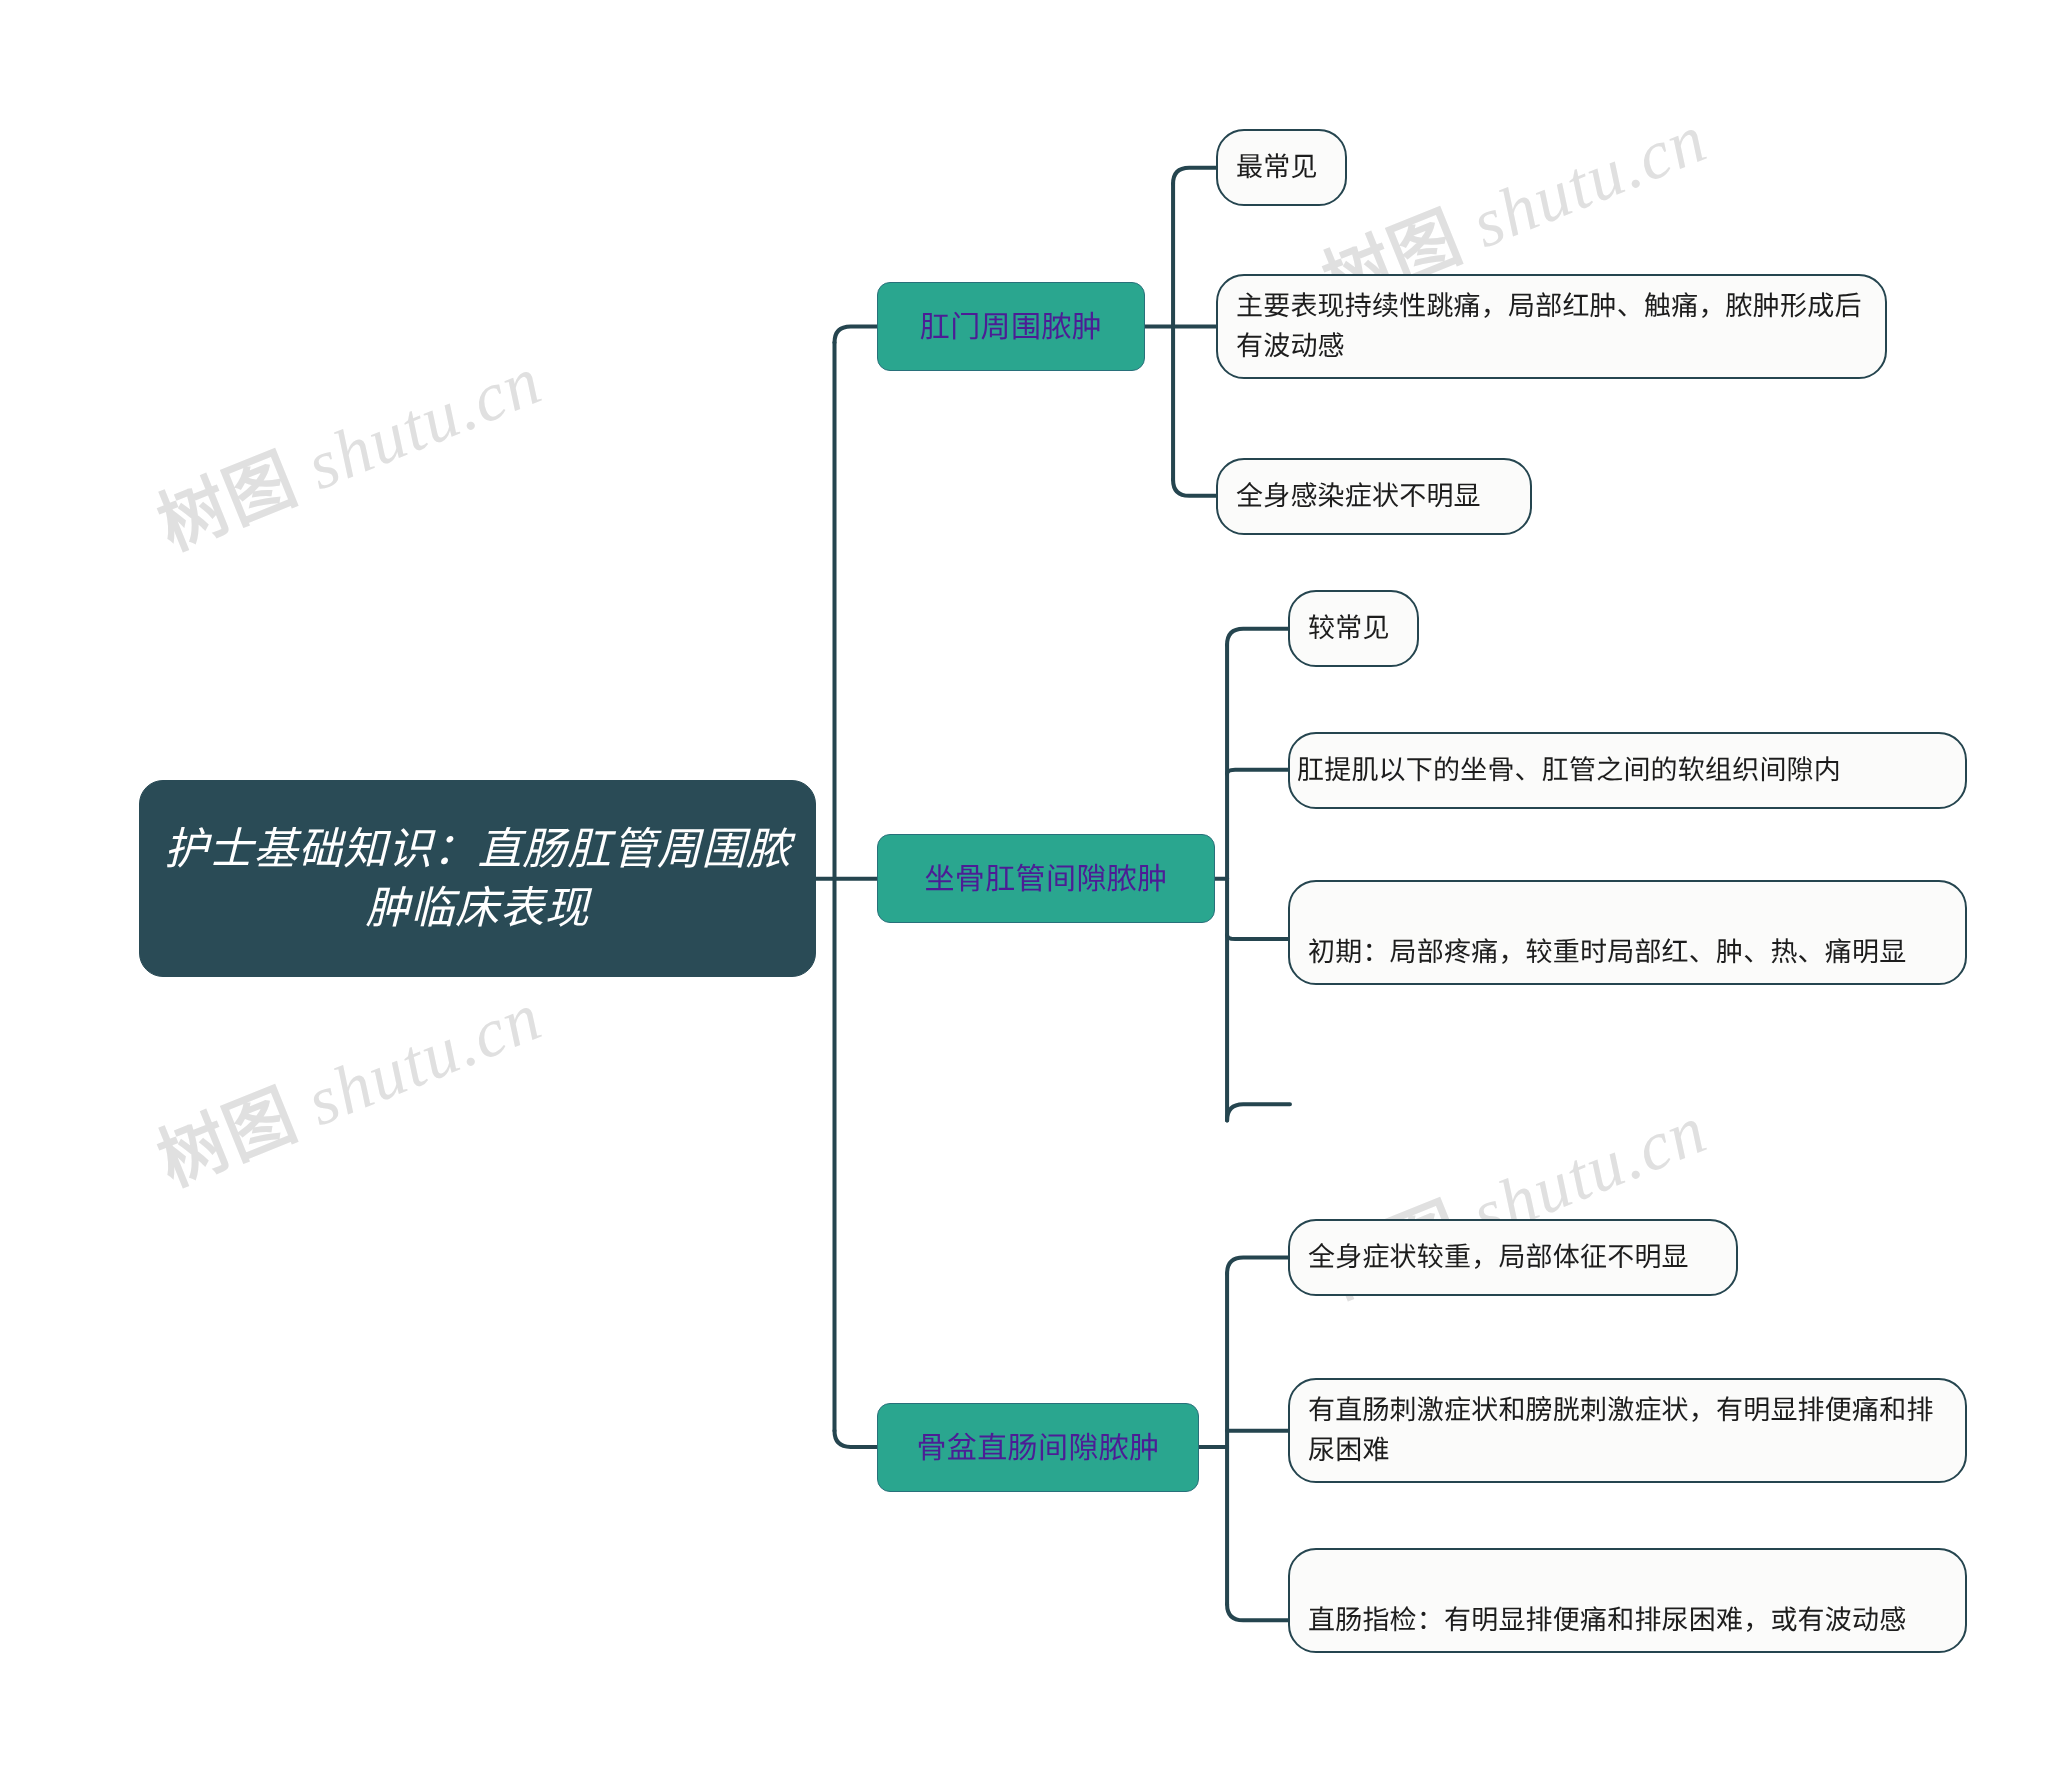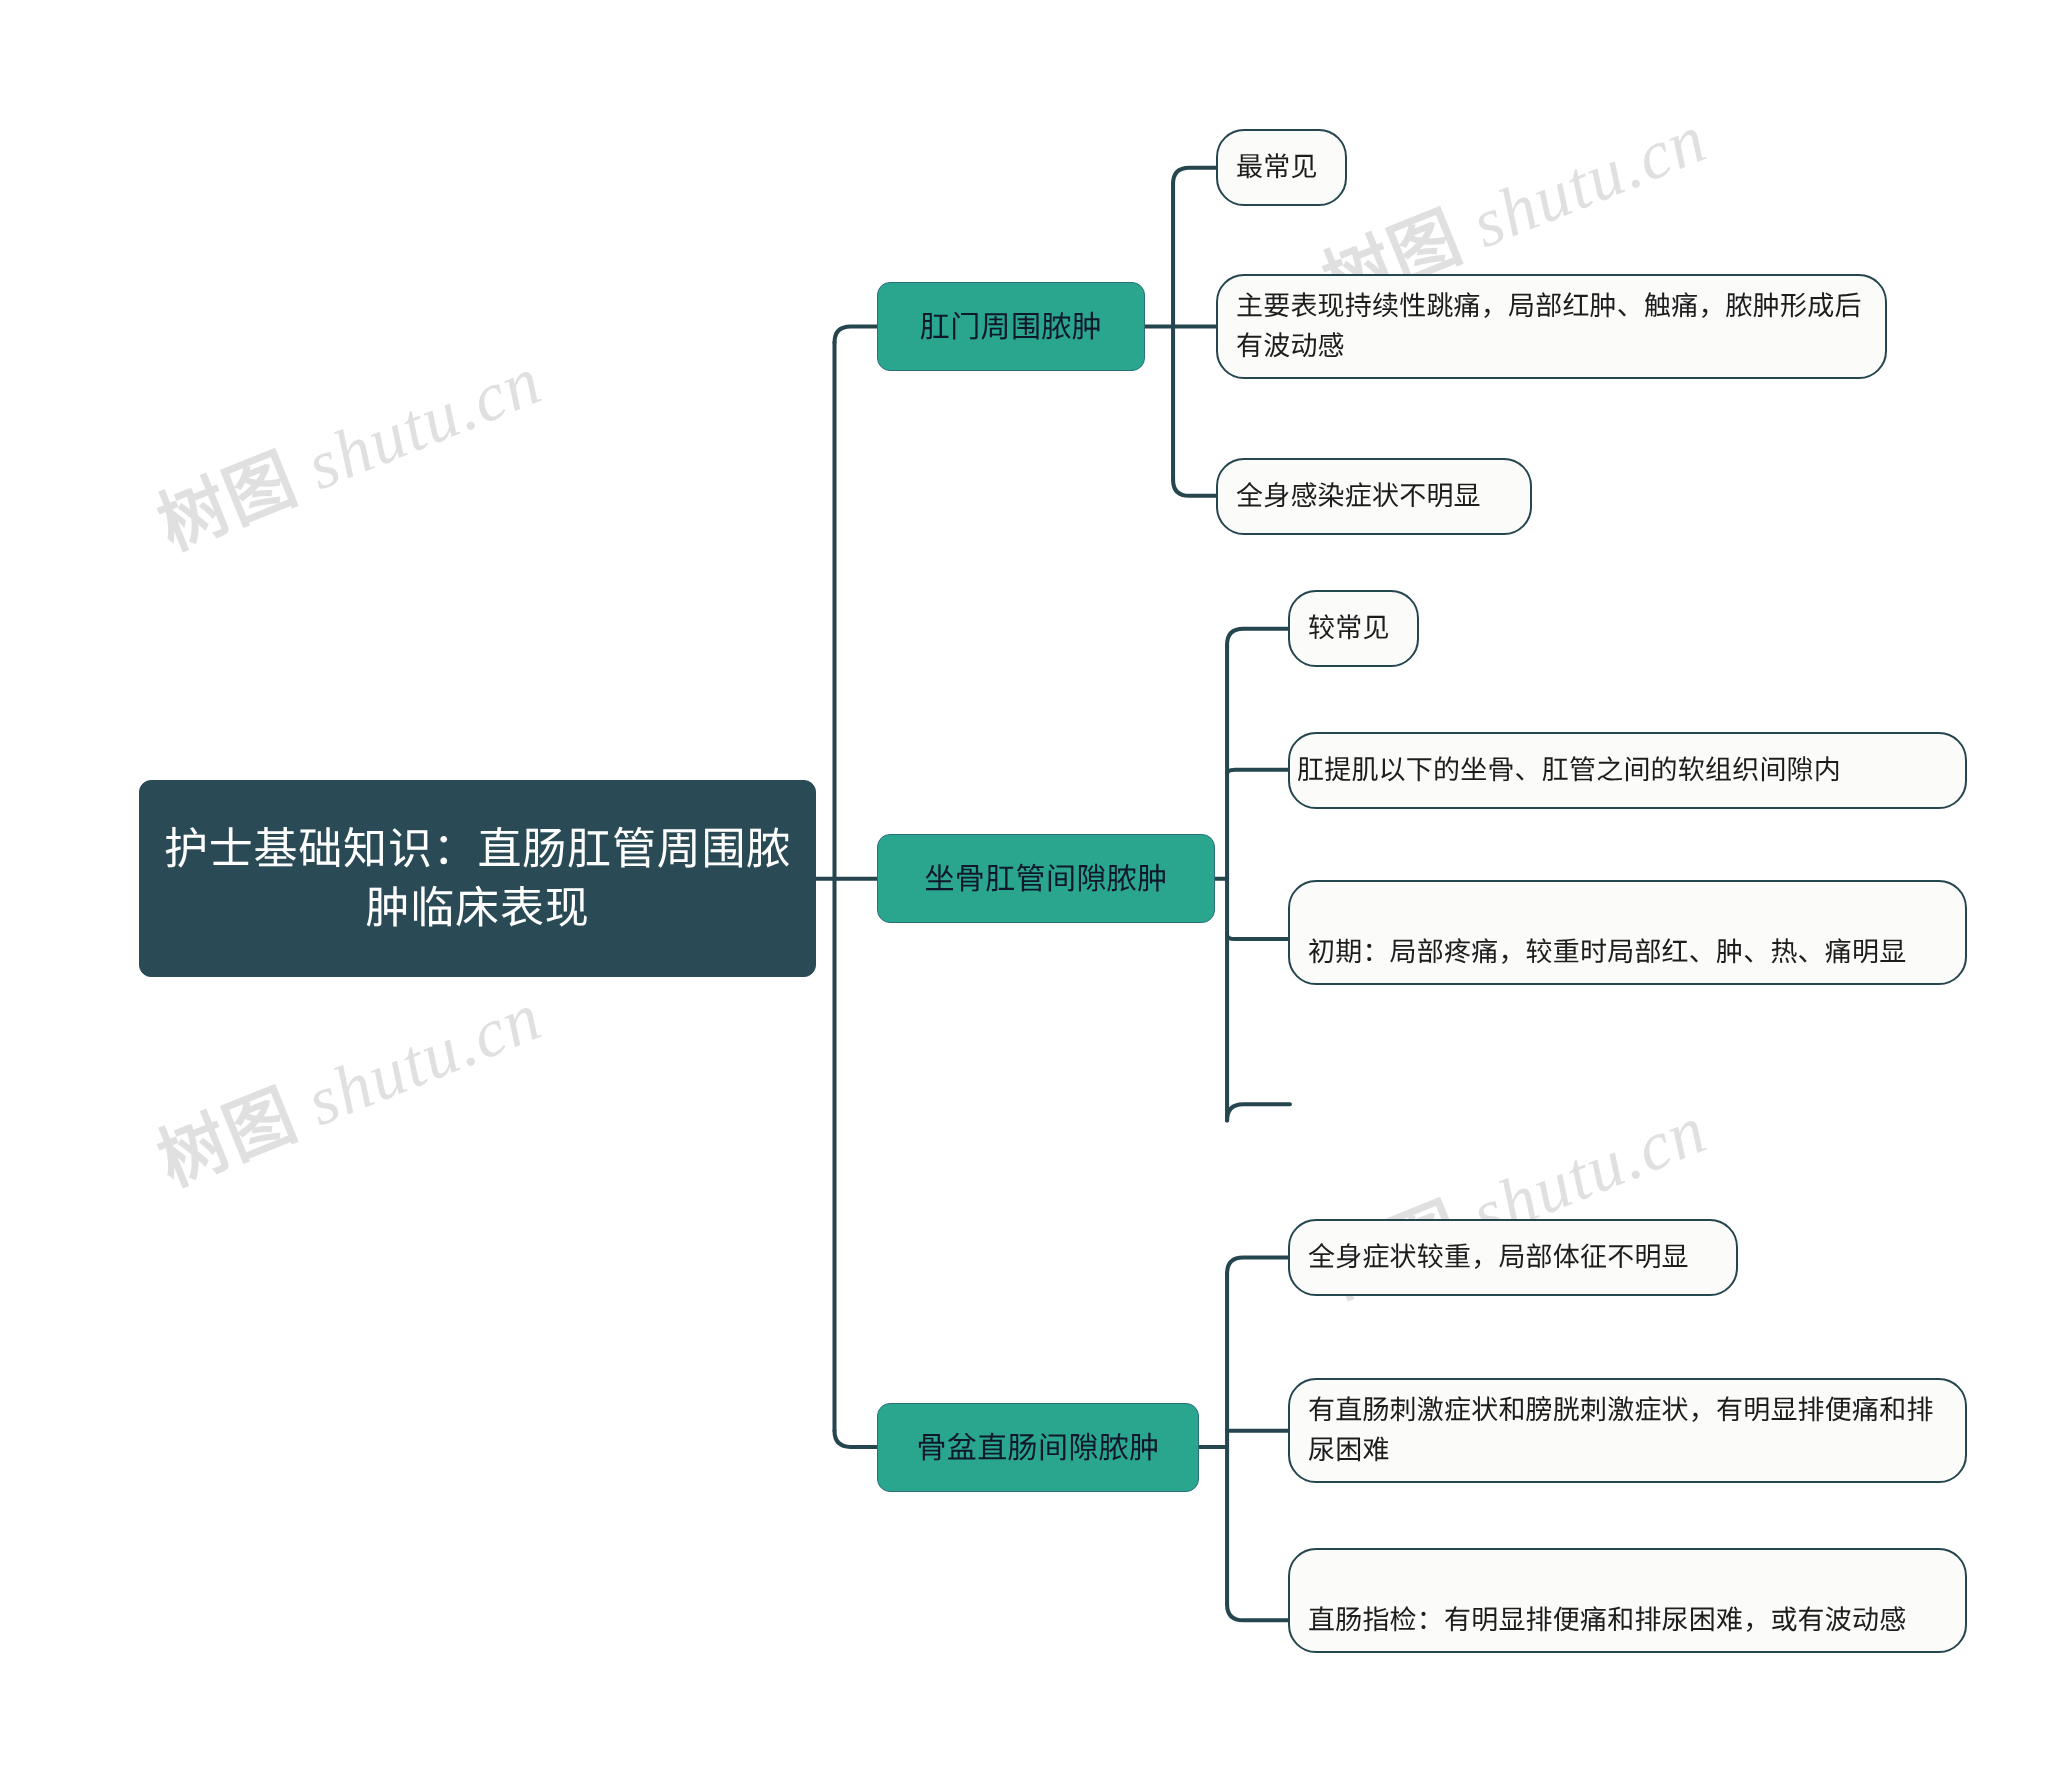--- a/index.html
+++ b/index.html
@@ -67,32 +67,33 @@
     z-index: 20;
     display: flex;
     align-items: center;
     border-radius: 14.5px;
   }
 
   .node-root {
     background: #2a4b56;
     color: #ffffff;
     border: 1.6px solid #2a4b56;
-    border-radius: 12px;
+    border-radius: 24px;
     justify-content: center;
     text-align: center;
     font-size: 44px;
     line-height: 1.34;
     padding: 14.5px 21px;
     letter-spacing: 0.8px;
+    font-style: italic;
   }
 
   .node-branch {
     background: #2aa68f;
-    color: #0f172a;
+    color: #4c1d95;
     border: 1.6px solid #28707a;
     border-radius: 13px;
     justify-content: center;
     text-align: center;
     font-size: 30px;
     line-height: 1.3;
     padding: 8px 14.5px;
     letter-spacing: 0.4px;
   }
 

